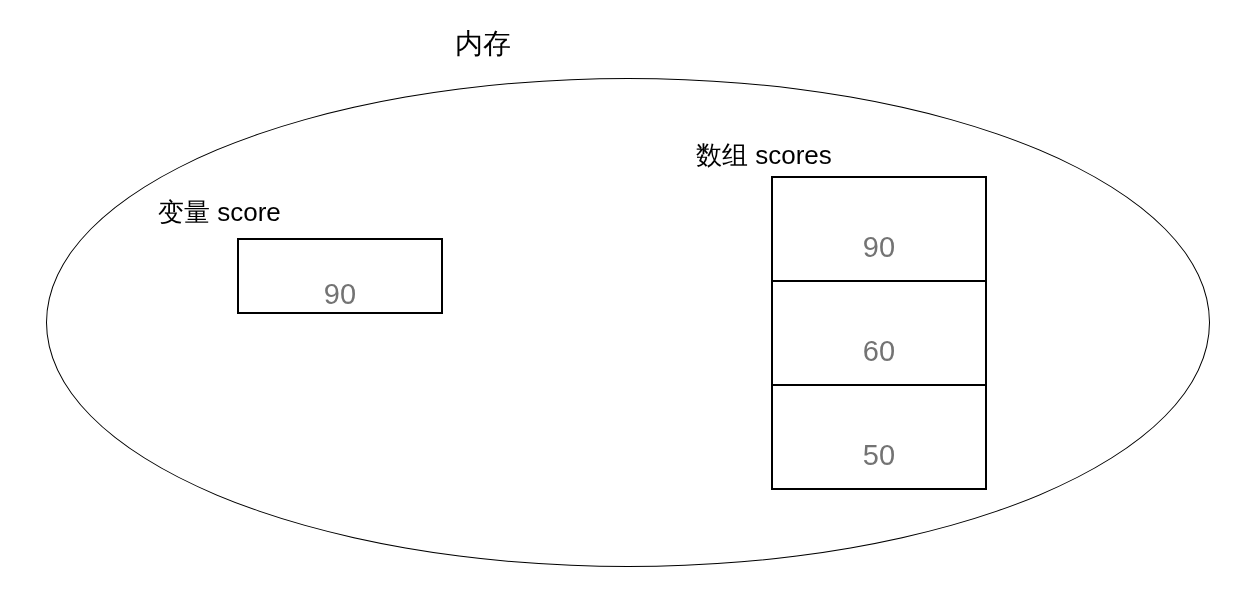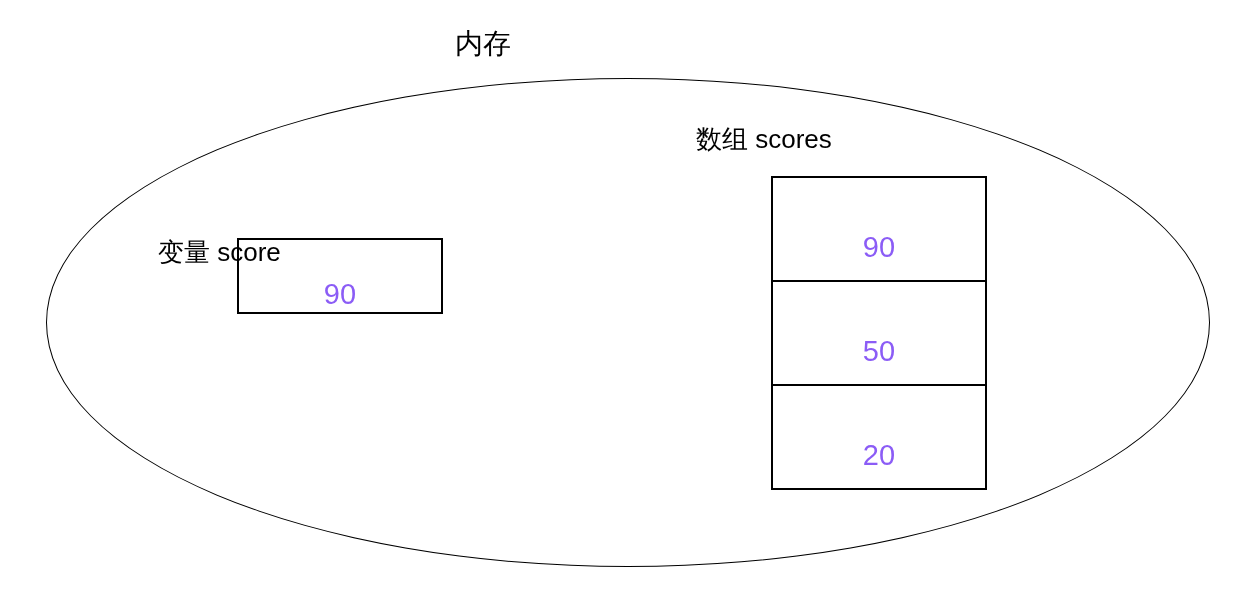--- a/index.html
+++ b/index.html
@@ -33,43 +33,42 @@
     color: #000000;
     white-space: nowrap;
   }
   .var-label {
     position: absolute;
     left: 158px;
     top: 197px;
     font-size: 26px;
     line-height: 30px;
     white-space: nowrap;
-    margin-top: 40px;
   }
   .var-box {
     position: absolute;
     left: 237px;
     top: 238px;
     width: 206px;
     height: 76px;
     border: 2px solid #000000;
     display: flex;
     align-items: center;
     justify-content: center;
   }
   .cell-value {
     font-size: 29px;
     line-height: 1;
-    color: #8b5cf6;
+    color: #737373;
     margin-top: 36px;
   }
   .array-label {
     position: absolute;
     left: 696px;
-    top: 124px;
+    top: 140px;
     font-size: 26px;
     line-height: 30px;
     white-space: nowrap;
   }
   .array-box {
     position: absolute;
     left: 771px;
     top: 176px;
     width: 216px;
     height: 314px;
@@ -103,20 +102,20 @@
     <span class="cell-value">90</span>
   </div>
 
   <div class="array-label">数组 scores</div>
 
   <div class="array-box">
     <div class="array-cell">
       <span class="cell-value">90</span>
     </div>
     <div class="array-cell">
-      <span class="cell-value">50</span>
+      <span class="cell-value">60</span>
     </div>
     <div class="array-cell">
-      <span class="cell-value">20</span>
+      <span class="cell-value">50</span>
     </div>
   </div>
 
 </div>
 
 </body></html>

